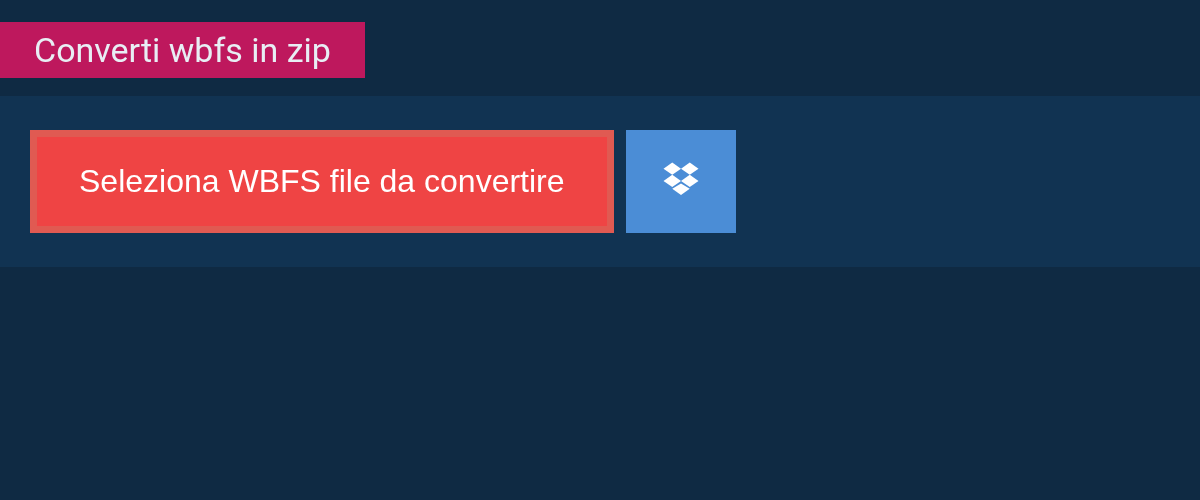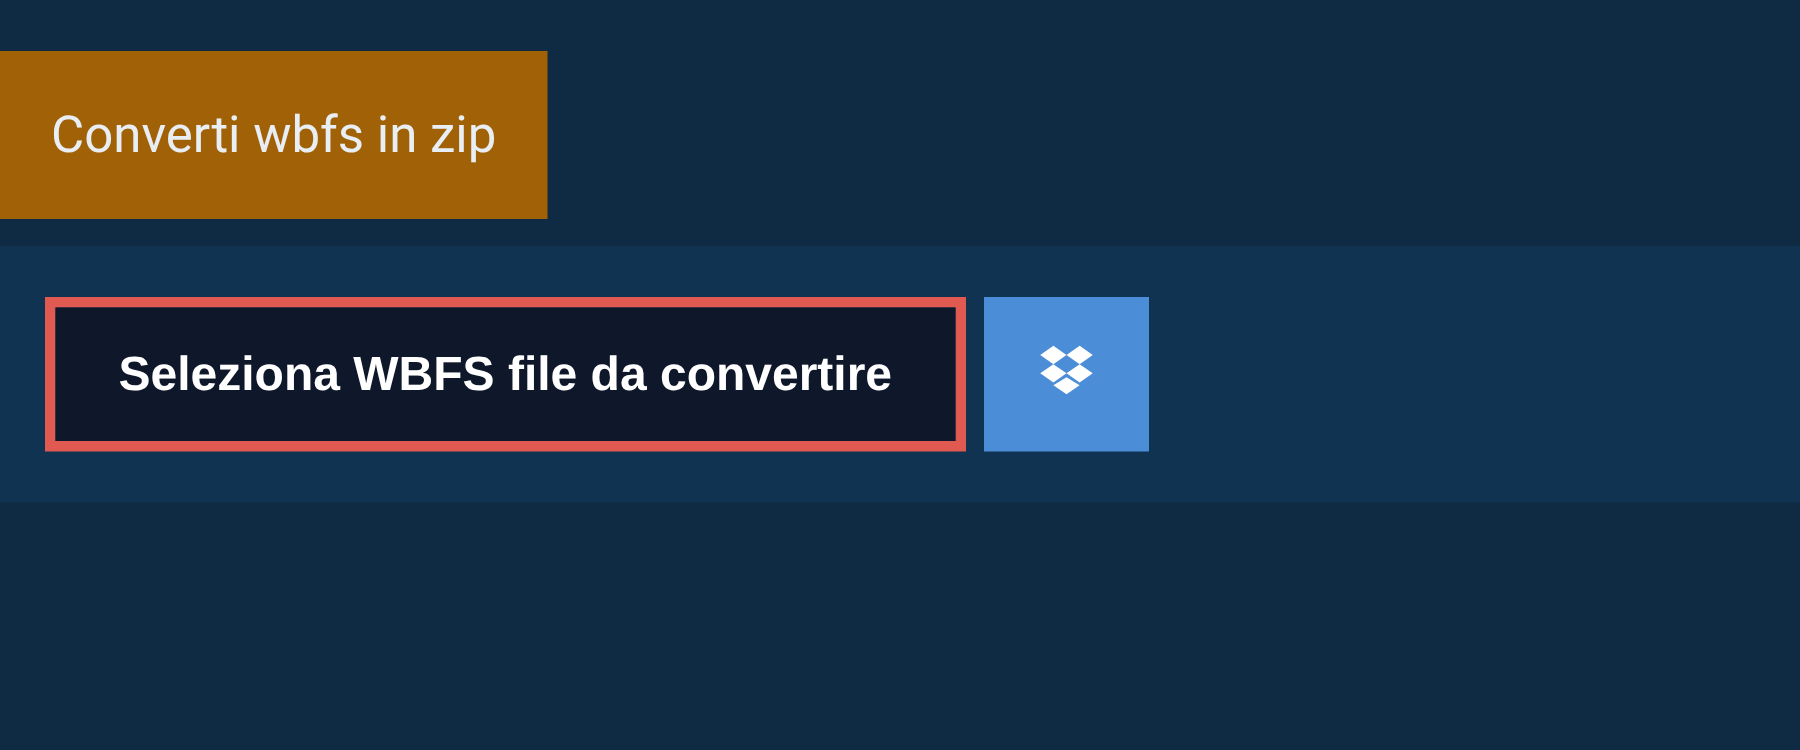--- a/index.html
+++ b/index.html
@@ -4,48 +4,48 @@
 <style>
   * { margin: 0; padding: 0; box-sizing: border-box; }
   body {
     width: 1200px;
     height: 500px;
     background: #0f2a43;
     font-family: -apple-system, BlinkMacSystemFont, "Segoe UI", Roboto, "Helvetica Neue", Arial, sans-serif;
     overflow: hidden;
   }
   .page-title-tab {
-    background: #a16207;
+    background: #be185d;
     color: #e8eef4;
     font-size: 34px;
     font-weight: 400;
-    padding: 36px 34px;
+    padding: 8px 34px;
     display: inline-block;
-    margin-top: 34px;
+    margin-top: 22px;
   }
   .panel {
     background: #113352;
     margin-top: 18px;
     padding: 34px 30px;
     width: 100%;
   }
   .button-row {
     display: flex;
     gap: 12px;
     align-items: stretch;
   }
   .select-file-wrapper {
     border: 7px solid #e05a52;
     display: inline-block;
   }
   .select-file-button {
-    background: #0f172a;
+    background: #ef4444;
     color: #ffffff;
     font-size: 32px;
-    font-weight: 700;
+    font-weight: 400;
     padding: 26px 42px;
     border: none;
     cursor: pointer;
     display: block;
     white-space: nowrap;
   }
   .dropbox-button {
     background: #4b8dd6;
     border: none;
     cursor: pointer;

